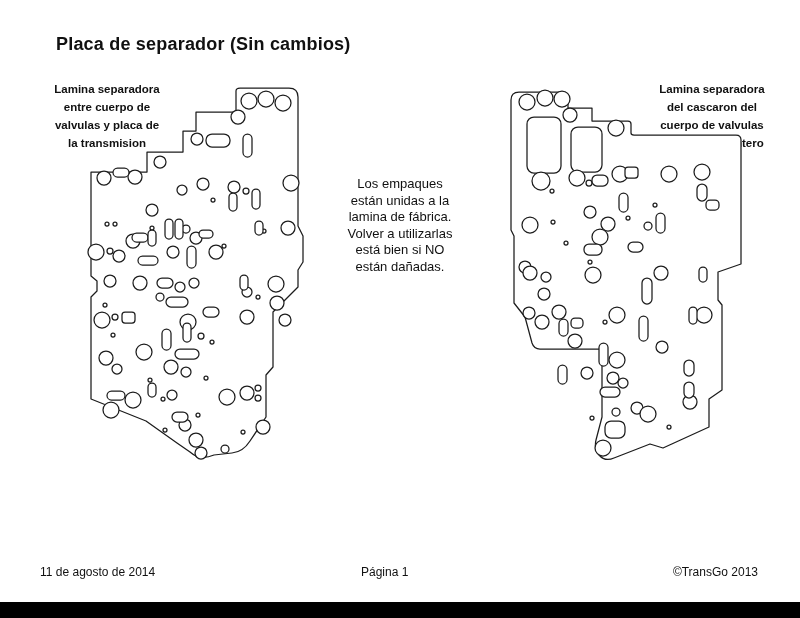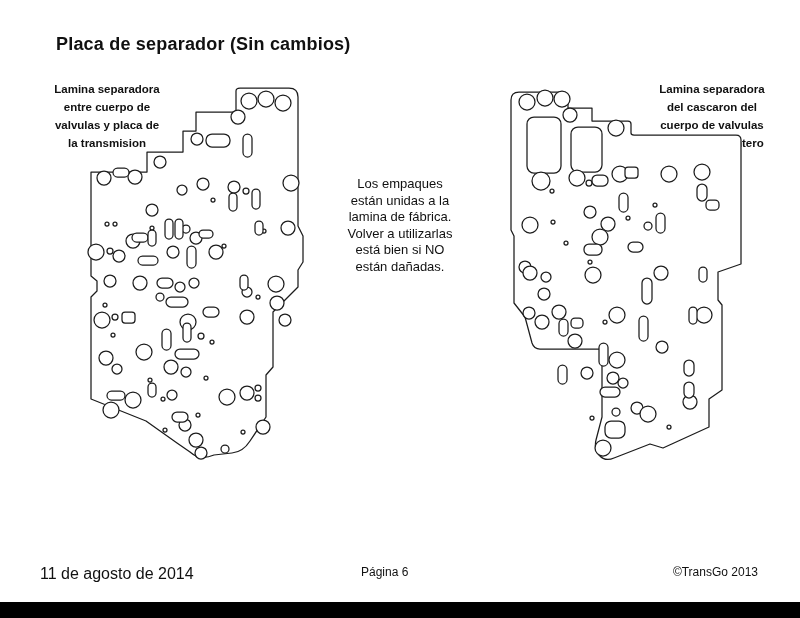--- a/index.html
+++ b/index.html
@@ -24,21 +24,21 @@
     line-height:18px; text-align:center;
     white-space:pre-line;
   }
   .caption-left  { left:28px;  top:80px; width:158px; }
   .caption-right { left:630px; top:80px; width:164px; }
   .center-note {
     left:322px; top:152px; width:156px;
     font-size:13px; line-height:16.5px;
     text-align:center; white-space:pre-line;margin-top:24px;
   }
-  .footer-date  { left:40px;  top:565px; font-size:16px; }
+  .footer-date  { left:40px;  top:565px; font-size:12px; }
   .footer-page  { left:361px; top:565px; font-size:12px; }
   .footer-copy  { right:42px; top:565px; font-size:12px; }
   .plate-svg { position:absolute; }
   .plate-svg path, .plate-svg circle, .plate-svg rect, .plate-svg ellipse {
     fill:#ffffff; stroke:#1c1c1c; stroke-width:1.25;
     stroke-linejoin:round; stroke-linecap:round;
   }
   .bottom-bar {
     left:0; top:602px; width:800px; height:16px;
     background:#000000;
@@ -231,16 +231,16 @@
     <rect x="689" y="307" width="8" height="17" rx="4"></rect>
   <rect x="599" y="343" width="9" height="23" rx="4.5"></rect>
     <rect x="558" y="365" width="9" height="19" rx="4.5"></rect>
   <rect x="684" y="360" width="10" height="16" rx="5"></rect>
     <rect x="684" y="382" width="10" height="16" rx="5"></rect>
   <rect x="600" y="387" width="20" height="10" rx="5"></rect>
     <rect x="605" y="421" width="20" height="17" rx="6"></rect>
 </svg>
 
 <div class="abs footer-date">11 de agosto de 2014</div>
-<div class="abs footer-page">Página 6</div>
+<div class="abs footer-page">Página 1</div>
 <div class="abs footer-copy">©TransGo 2013</div>
 
 <div class="abs bottom-bar"></div>
 
 </body></html>

